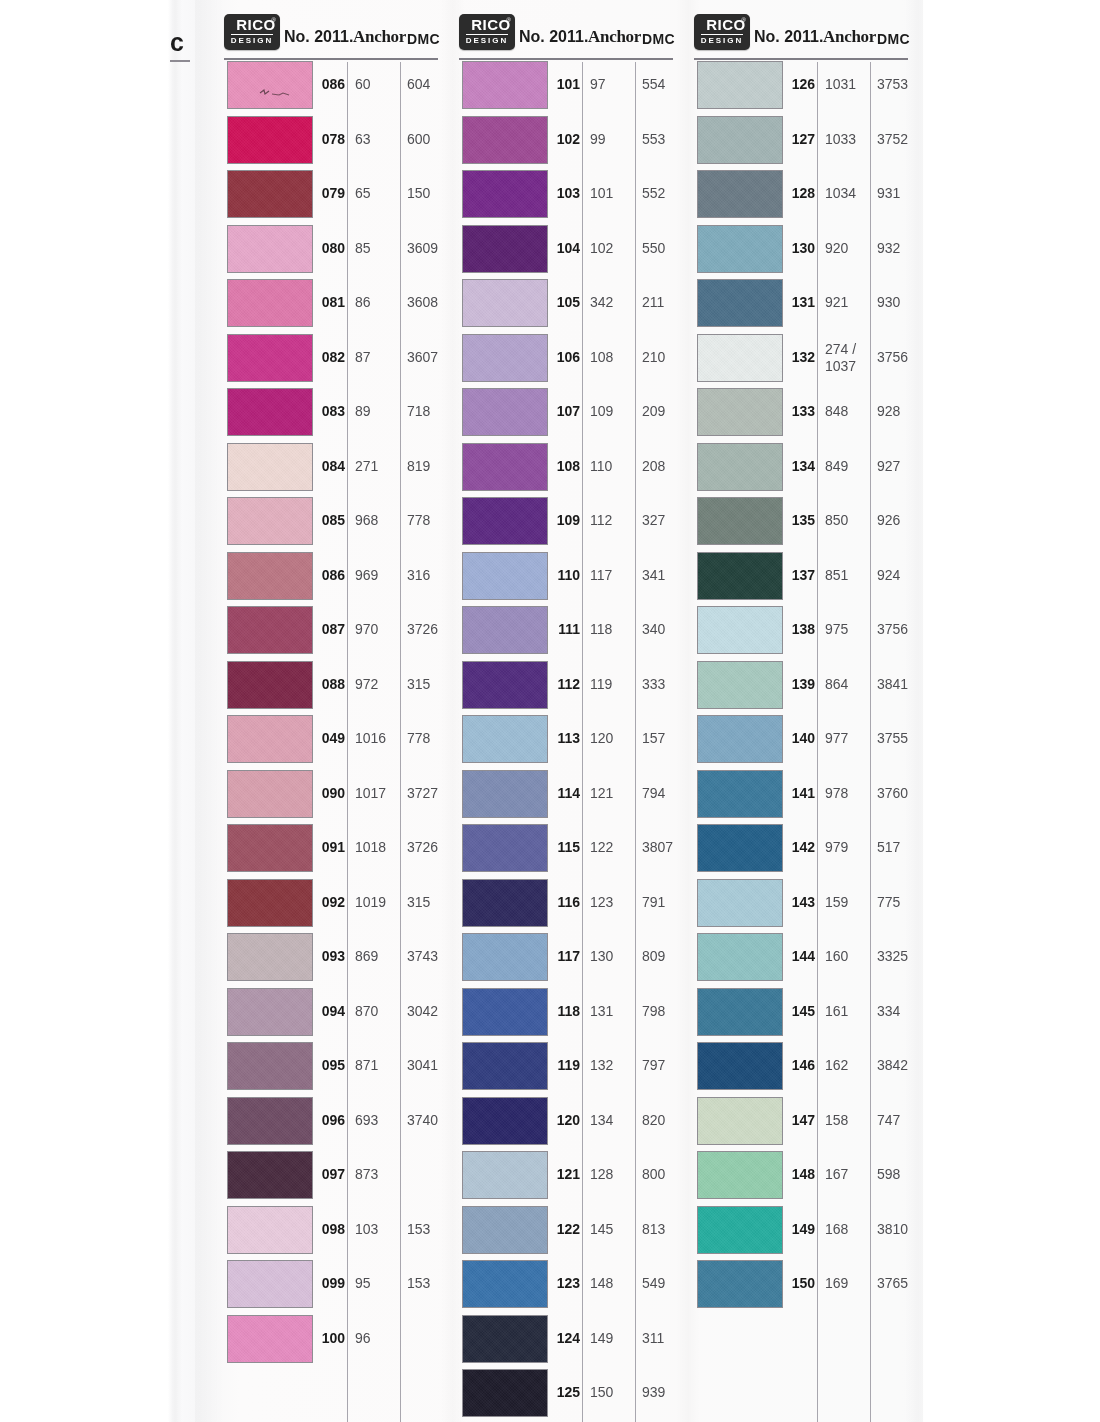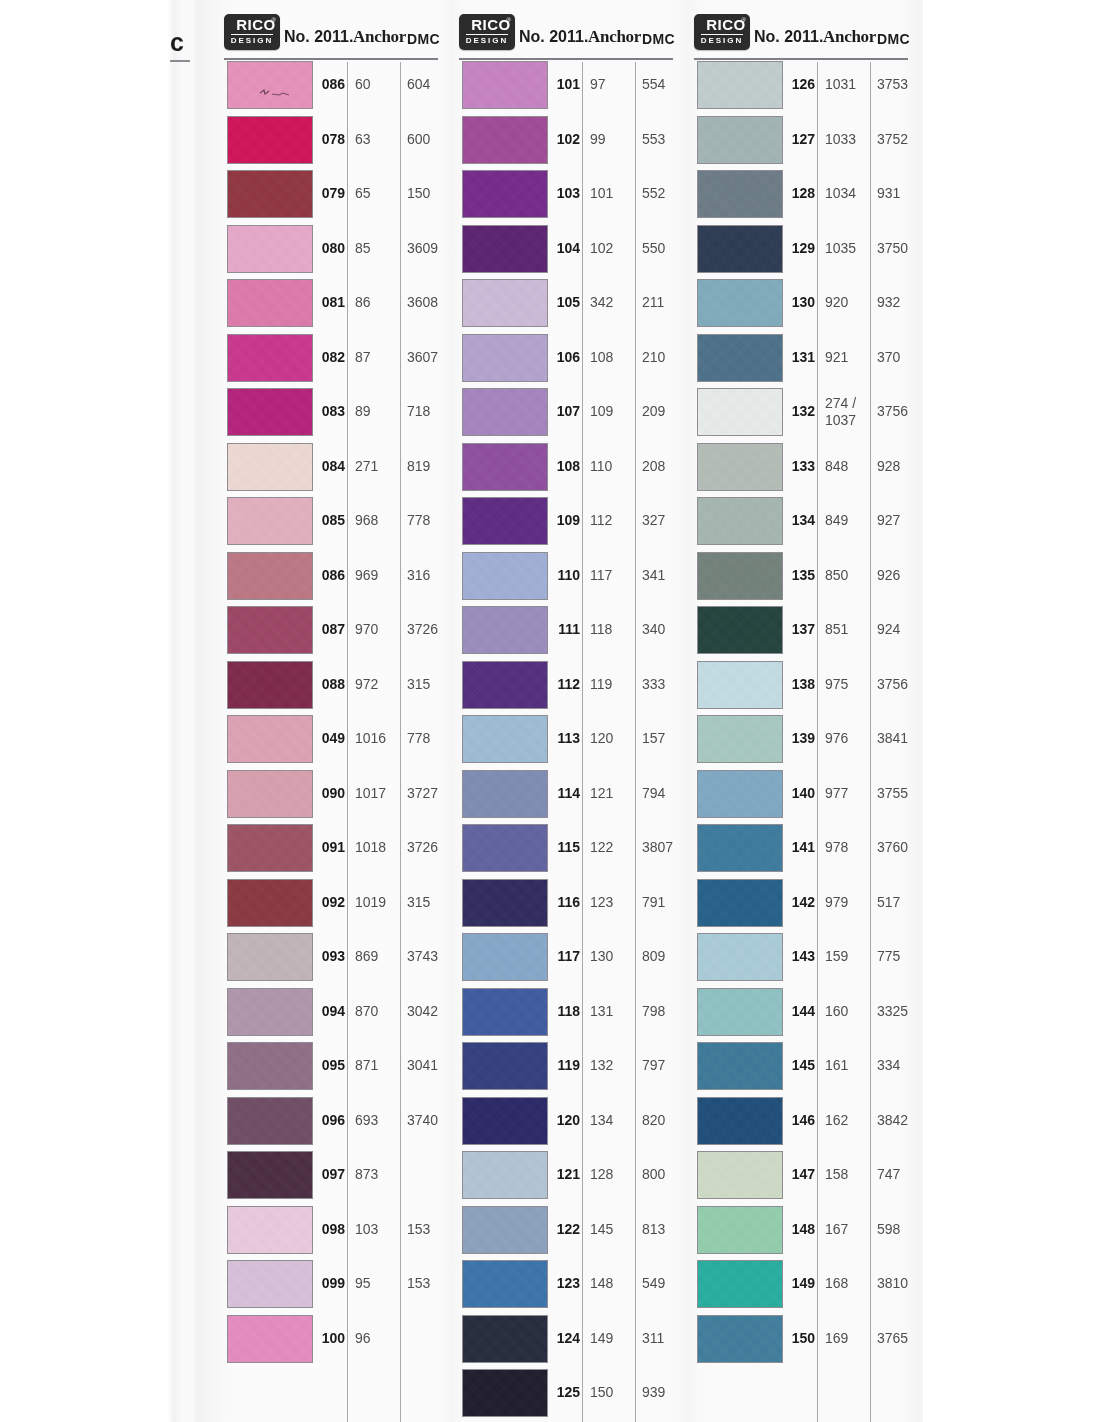--- a/index.html
+++ b/index.html
@@ -624,36 +624,30 @@
           <div class="cell-anchor">1033</div>
           <div class="cell-dmc">3752</div>
         </div>
         <div class="row">
           <div class="swatch" title="128" style="background: rgb(107, 123, 134);"></div>
           <div class="cell-rico">128</div>
           <div class="cell-anchor">1034</div>
           <div class="cell-dmc">931</div>
         </div>
         <div class="row">
-          <div class="swatch" title="129" style="background: rgb(43, 58, 81);"></div>
-          <div class="cell-rico">129</div>
-          <div class="cell-anchor">1035</div>
-          <div class="cell-dmc">3750</div>
-        </div>
-        <div class="row">
           <div class="swatch" title="130" style="background: rgb(127, 171, 188);"></div>
           <div class="cell-rico">130</div>
           <div class="cell-anchor">920</div>
           <div class="cell-dmc">932</div>
         </div>
         <div class="row">
           <div class="swatch" title="131" style="background: rgb(76, 112, 137);"></div>
           <div class="cell-rico">131</div>
           <div class="cell-anchor">921</div>
-          <div class="cell-dmc">370</div>
+          <div class="cell-dmc">930</div>
         </div>
         <div class="row">
           <div class="swatch" title="132" style="background: rgb(231, 236, 235);"></div>
           <div class="cell-rico">132</div>
           <div class="cell-anchor two-line">274 / 1037</div>
           <div class="cell-dmc">3756</div>
         </div>
         <div class="row">
           <div class="swatch" title="133" style="background: rgb(179, 189, 182);"></div>
           <div class="cell-rico">133</div>
@@ -680,21 +674,21 @@
         </div>
         <div class="row">
           <div class="swatch" title="138" style="background: rgb(195, 221, 228);"></div>
           <div class="cell-rico">138</div>
           <div class="cell-anchor">975</div>
           <div class="cell-dmc">3756</div>
         </div>
         <div class="row">
           <div class="swatch" title="139" style="background: rgb(167, 201, 191);"></div>
           <div class="cell-rico">139</div>
-          <div class="cell-anchor">976</div>
+          <div class="cell-anchor">864</div>
           <div class="cell-dmc">3841</div>
         </div>
         <div class="row">
           <div class="swatch" title="140" style="background: rgb(127, 168, 195);"></div>
           <div class="cell-rico">140</div>
           <div class="cell-anchor">977</div>
           <div class="cell-dmc">3755</div>
         </div>
         <div class="row">
           <div class="swatch" title="141" style="background: rgb(60, 122, 156);"></div>

